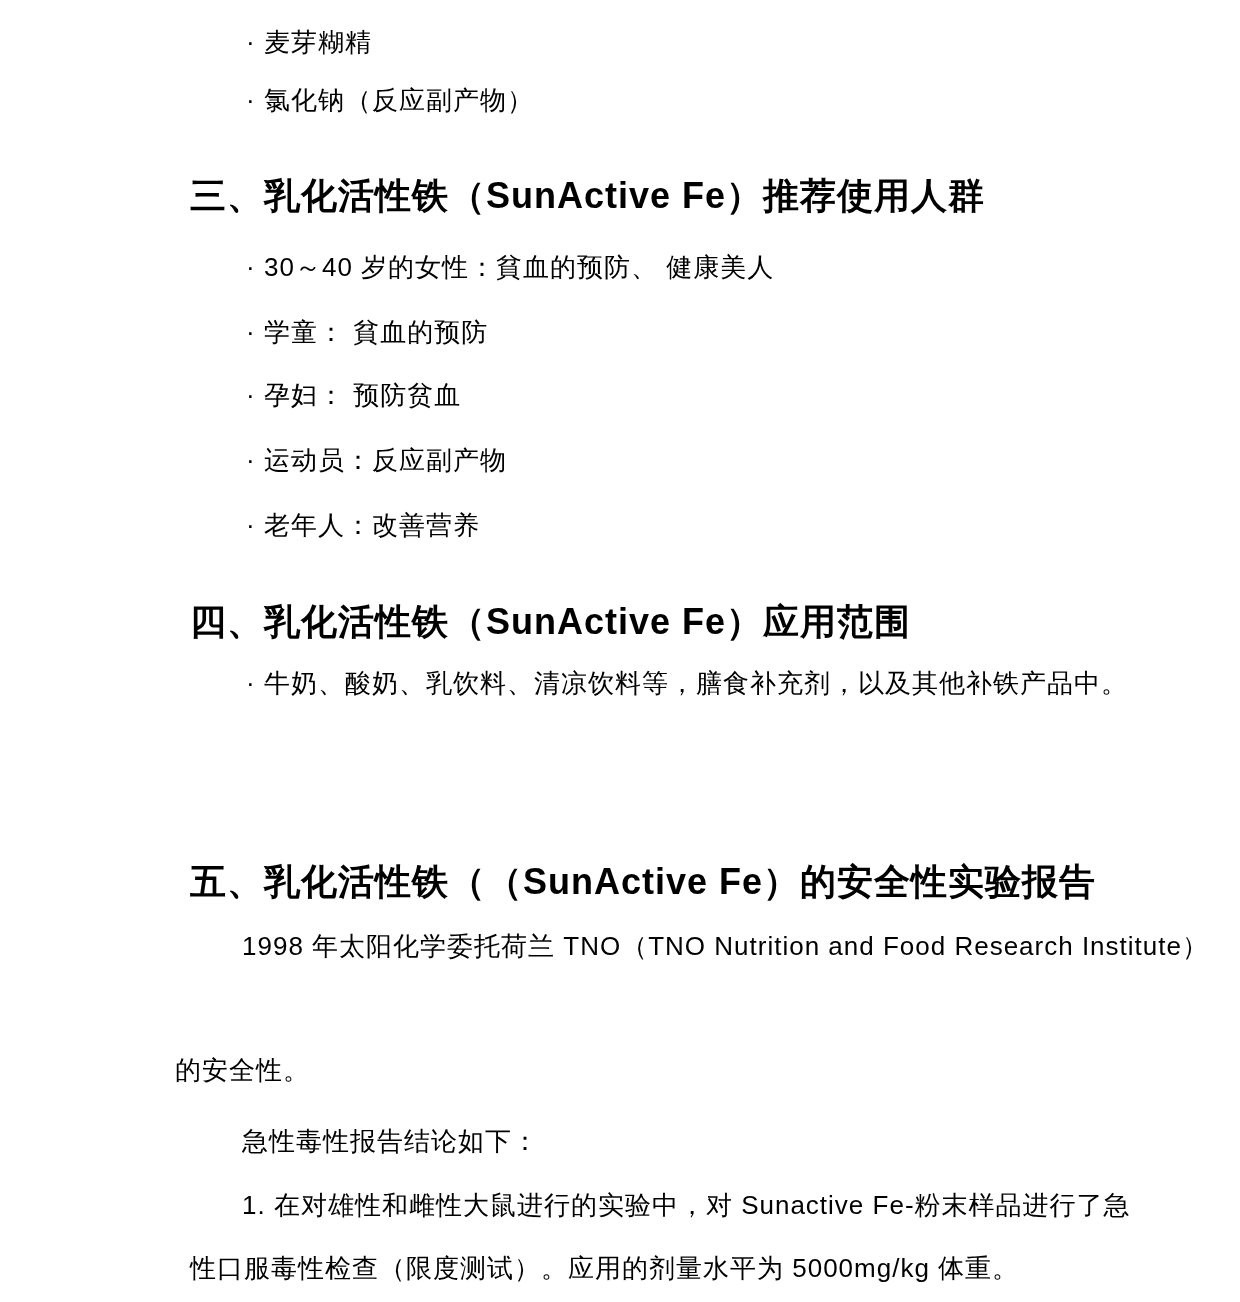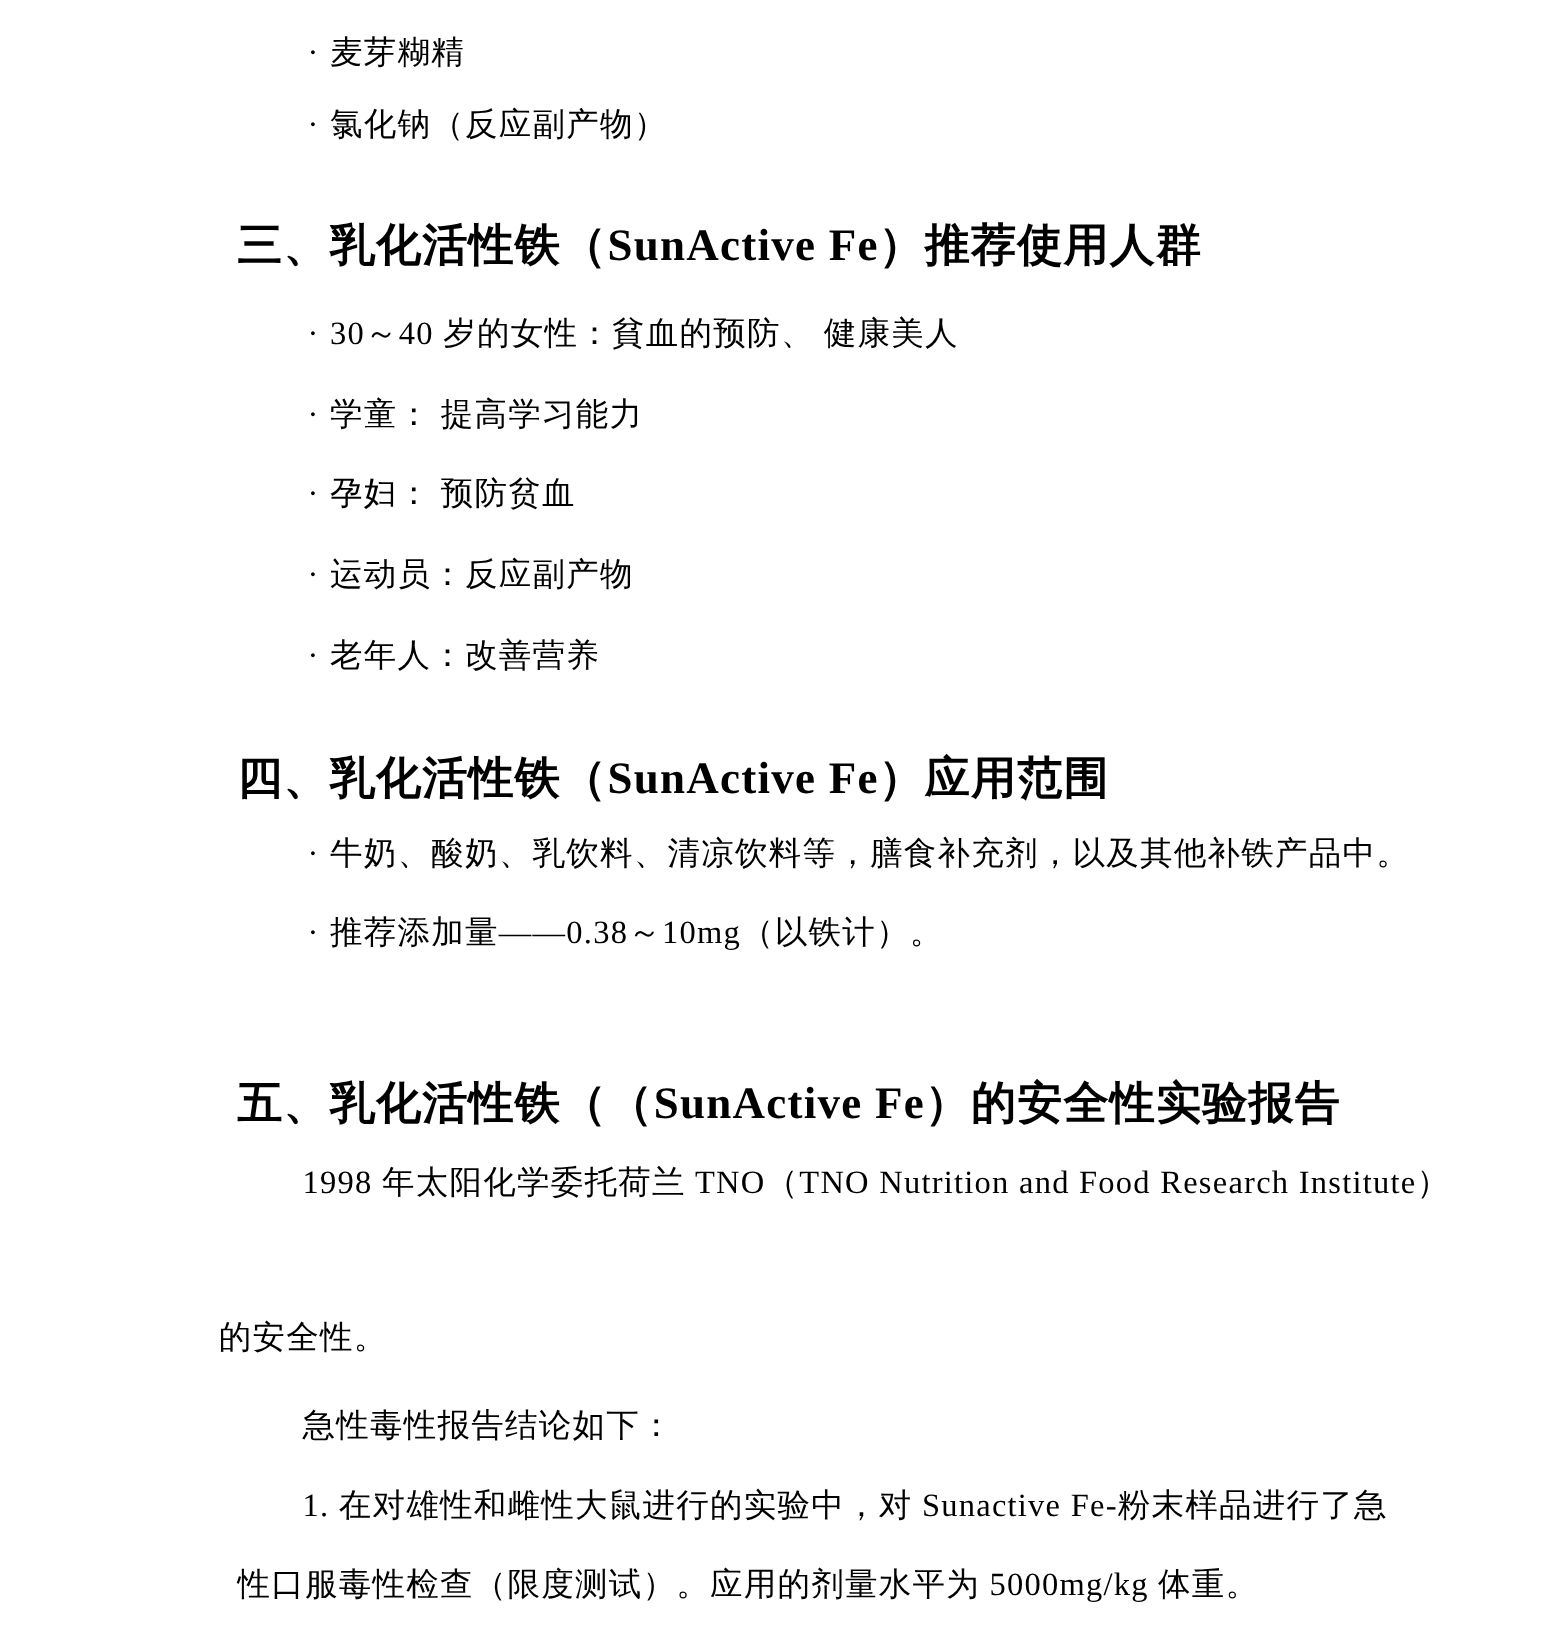--- a/index.html
+++ b/index.html
@@ -5,21 +5,21 @@
   html, body {
     margin: 0;
     padding: 0;
   }
   .page {
     position: relative;
     width: 1240px;
     height: 1302px;
     background: #ffffff;
     color: #000000;
-    font-family: Liberation Serif, serif;
+    font-family: Liberation Sans, sans-serif;
     overflow: hidden;
   }
   .line {
     position: absolute;
     white-space: nowrap;
     font-size: 26px;
     line-height: 28px;
     letter-spacing: 1px;
   }
   .heading {
@@ -45,40 +45,37 @@
   <div class="line" style="top:86px; left:246px;">
     <span class="bullet-dot">·</span><span>氯化钠（反应副产物）</span>
   </div>
 
   <div class="line heading" style="top:181px; left:190px;">三、乳化活性铁（SunActive Fe）推荐使用人群</div>
 
   <div class="line" style="top:253px; left:246px;">
     <span class="bullet-dot">·</span><span>30～40 岁的女性：貧血的预防、 健康美人</span>
   </div>
   <div class="line" style="top:318px; left:246px;">
-    <span class="bullet-dot">·</span><span>学童： 提高学习能力</span>
+    <span class="bullet-dot">·</span><span>学童： 貧血的预防</span>
   </div>
   <div class="line" style="top:381px; left:246px;">
     <span class="bullet-dot">·</span><span>孕妇： 预防贫血</span>
   </div>
   <div class="line" style="top:446px; left:246px;">
     <span class="bullet-dot">·</span><span>运动员：反应副产物</span>
   </div>
   <div class="line" style="top:511px; left:246px;">
     <span class="bullet-dot">·</span><span>老年人：改善营养</span>
   </div>
 
   <div class="line heading" style="top:607px; left:190px;">四、乳化活性铁（SunActive Fe）应用范围</div>
 
   <div class="line" style="top:669px; left:246px;">
     <span class="bullet-dot">·</span><span>牛奶、酸奶、乳饮料、清凉饮料等，膳食补充剂，以及其他补铁产品中。</span>
   </div>
-  <div class="line" style="top:732px; left:246px;">
-    <span class="bullet-dot">·</span><span>推荐添加量——0.38～10mg（以铁计）。</span>
-  </div>
 
   <div class="line heading" style="top:867px; left:190px;">五、乳化活性铁（（SunActive Fe）的安全性实验报告</div>
 
   <div class="line" style="top:932px; left:242px;">1998 年太阳化学委托荷兰 TNO（TNO Nutrition and Food Research Institute）</div>
   <div class="line" style="top:1056px; left:175px;">的安全性。</div>
   <div class="line" style="top:1127px; left:242px;">急性毒性报告结论如下：</div>
   <div class="line" style="top:1191px; left:242px;">1. 在对雄性和雌性大鼠进行的实验中，对 Sunactive Fe-粉末样品进行了急</div>
   <div class="line" style="top:1254px; left:190px;">性口服毒性检查（限度测试）。应用的剂量水平为 5000mg/kg 体重。</div>
 
 </div>

